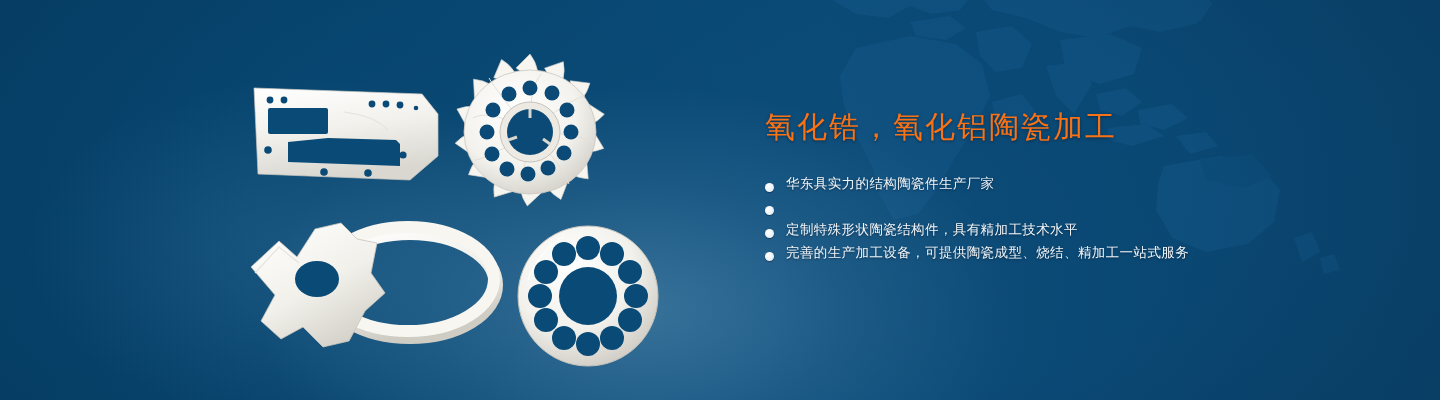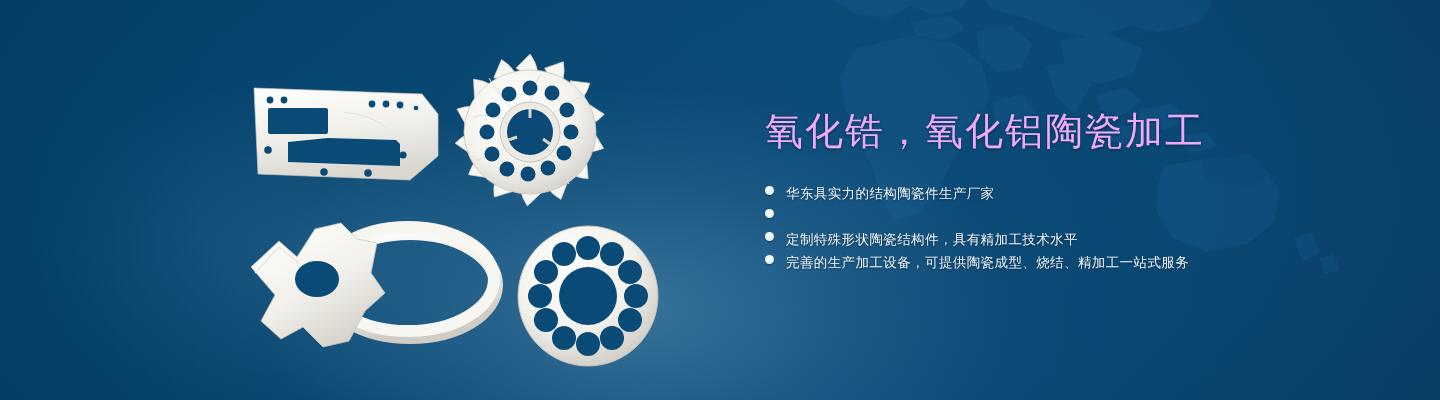--- a/index.html
+++ b/index.html
@@ -16,26 +16,26 @@
   .bg-glow2{position:absolute;inset:0;
     background:radial-gradient(ellipse 380px 240px at 300px 250px, rgba(110,165,205,.17) 0%, rgba(0,0,0,0) 72%);}
   .bg-vignette{position:absolute;inset:0;
     background:radial-gradient(ellipse 1100px 520px at 700px 200px, rgba(0,0,0,0) 45%, rgba(2,28,50,.30) 100%);}
   .bg-map{position:absolute;left:760px;top:-30px;width:700px;height:310px;opacity:.5;}
   .bg-map svg{width:100%;height:100%;display:block;}
 
   
   .copy{position:absolute;left:765px;top:108px;width:640px;}
   .title{
-    color:#f0abfc;font-size:38px;line-height:1.25;letter-spacing:2px;
+    color:#f97316;font-size:30px;line-height:1.25;letter-spacing:2px;
     font-weight:400;text-shadow:0 1px 3px rgba(0,20,40,.55);
     margin:0 0 30px 0;white-space:nowrap;
   }
   .bullets{list-style:none;margin:0;padding:0;}
-  .bullet{display:flex;align-items:flex-start;margin:0 0 7px 0;height:16px;}
+  .bullet{display:flex;align-items:flex-end;margin:0 0 7px 0;height:16px;}
   .dot{
     width:9px;height:9px;border-radius:50%;flex:0 0 9px;margin-right:12px;
     background:radial-gradient(circle at 35% 32%, #ffffff 0%, #eef4f8 55%, #cfdde7 100%);
     box-shadow:0 1px 1px rgba(0,20,40,.4);
   }
   .btext{
     color:#f2f6f9;font-size:13.5px;line-height:16px;letter-spacing:.4px;
     text-shadow:0 1px 2px rgba(0,20,40,.5);white-space:nowrap;
   }
 

